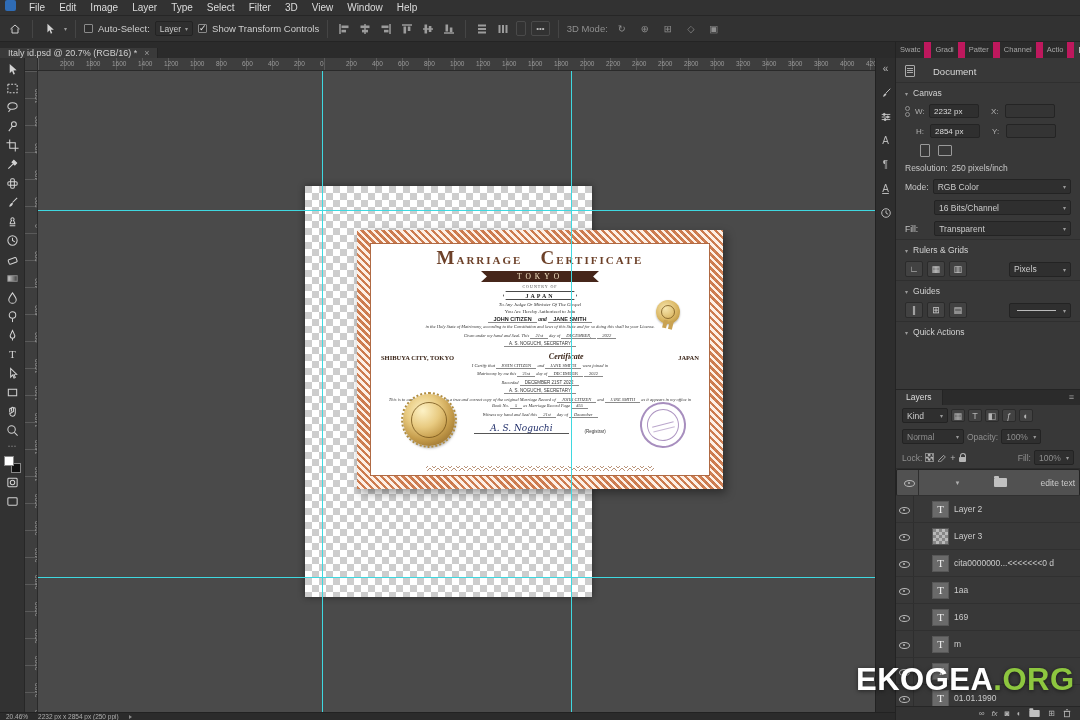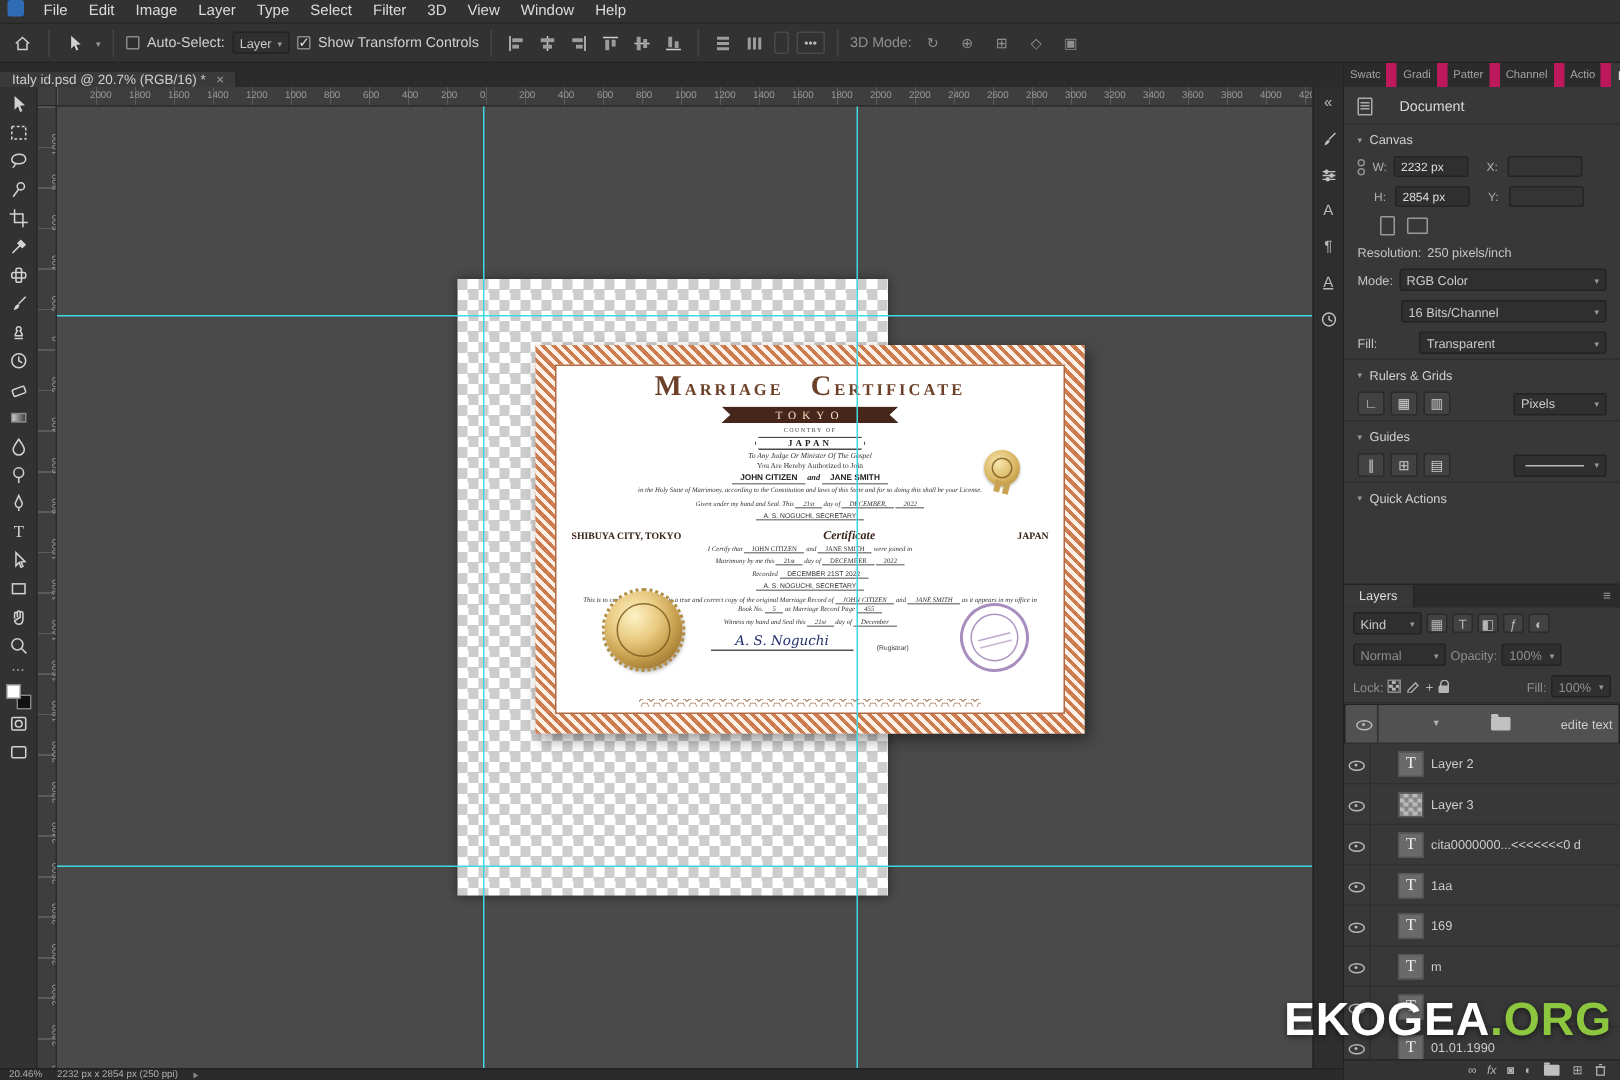--- a/index.html
+++ b/index.html
@@ -563,21 +563,21 @@
         </span>
     </div>
     <div class="prow" style="padding-left:38px">
       <span class="sel" style="flex:1">
           <span>16 Bits/Channel</span>
           <span class="caret">▾</span>
         </span>
     </div>
     <div class="prow">
       <span>Fill:</span>
-      <span class="sel" style="flex:1;margin-left:24px">
+      <span class="sel" style="flex:1;margin-left:12px">
           <span>Transparent</span>
           <span class="caret">▾</span>
         </span>
     </div>
     <div class="pshead">
         <span class="chev">▾</span>
         <span>Rulers &amp; Grids</span>
       </div>
     <div class="prow">
       <span class="ibtn">∟</span>

